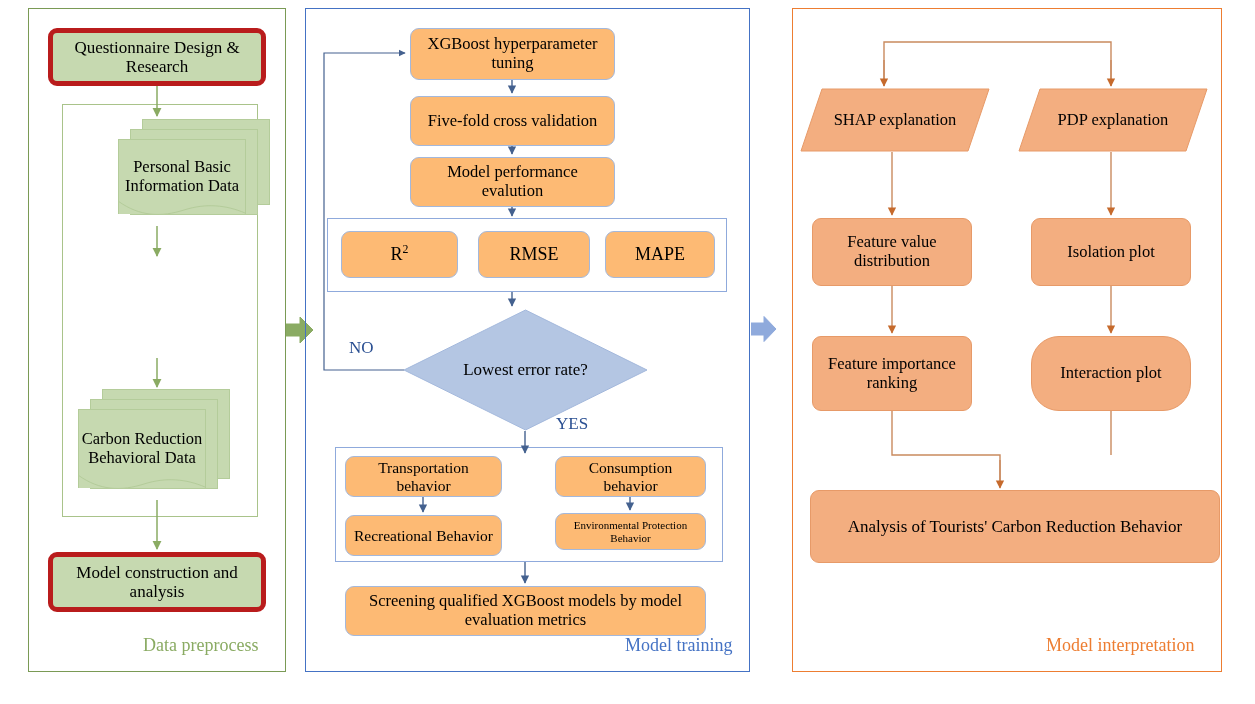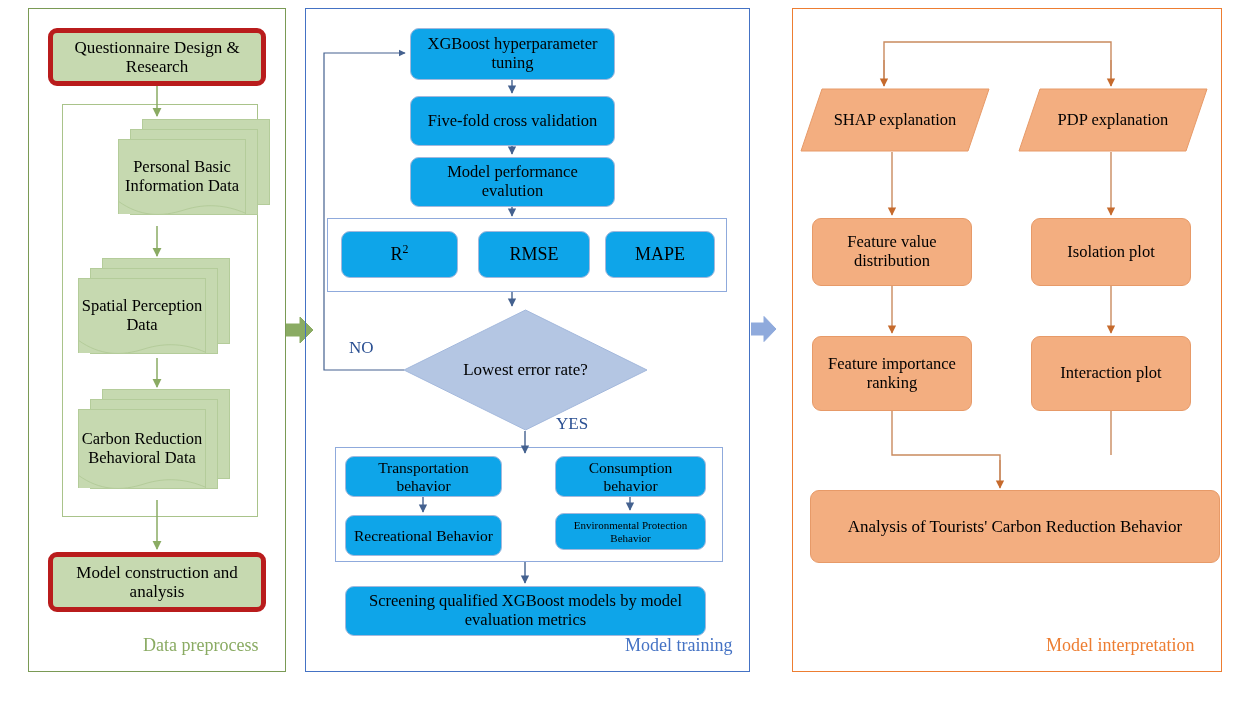--- a/index.html
+++ b/index.html
@@ -52,21 +52,21 @@
     align-items:center;
     justify-content:center;
     text-align:center;
     color:#000000;
     line-height:1.14;
     padding:1px 4px;
   }
   .rounded{ border-radius:9px; }
 
   .n-green { background:#c6d9b0; border:5px solid #b91c1c; }
-  .n-blue  { background:#0ea5e9; border:1px solid #a3b8dc; }
+  .n-blue  { background:#fdba74; border:1px solid #a3b8dc; }
   .n-orange{ background:#f3ae80; border:1px solid #e79a68; }
 
   
   .docstack{ position:absolute; }
   .docstack .sheet{
     position:absolute;
     background:#c6d9b0;
     border:1px solid #b4cc9a;
   }
   .docstack .sheet.wave{
@@ -146,31 +146,20 @@
     <div class="sheet" style="left:12px;top:10px;width:126px;height:84px;"></div>
     <div class="sheet wave front" style="left:0;top:20px;width:126px;height:74px;font-size:16.5px;">
       <svg class="wave-svg" width="128" height="24" viewBox="0 0 128 24">
         <path d="M0,0 C22,16 44,16 66,9 C88,2 108,4 127,12 L127,0 Z" fill="#c6d9b0" stroke="none"></path>
         <path d="M0,0 C22,16 44,16 66,9 C88,2 108,4 127,12" fill="none" stroke="#b4cc9a" stroke-width="1"></path>
       </svg>
       <span style="position:relative;z-index:2;">Personal Basic Information Data</span>
     </div>
   </div>
 
-  <div class="docstack" style="left:78px;top:258px;width:150px;height:108px;">
-    <div class="sheet" style="left:24px;top:0;width:126px;height:84px;"></div>
-    <div class="sheet" style="left:12px;top:10px;width:126px;height:84px;"></div>
-    <div class="sheet wave front" style="left:0;top:20px;width:126px;height:74px;font-size:16.5px;">
-      <svg class="wave-svg" width="128" height="24" viewBox="0 0 128 24">
-        <path d="M0,0 C22,16 44,16 66,9 C88,2 108,4 127,12 L127,0 Z" fill="#c6d9b0" stroke="none"></path>
-        <path d="M0,0 C22,16 44,16 66,9 C88,2 108,4 127,12" fill="none" stroke="#b4cc9a" stroke-width="1"></path>
-      </svg>
-      <span style="position:relative;z-index:2;">Spatial Perception Data</span>
-    </div>
-  </div>
 
   <div class="docstack" style="left:78px;top:389px;width:150px;height:112px;">
     <div class="sheet" style="left:24px;top:0;width:126px;height:88px;"></div>
     <div class="sheet" style="left:12px;top:10px;width:126px;height:88px;"></div>
     <div class="sheet wave front" style="left:0;top:20px;width:126px;height:78px;font-size:16.5px;">
       <svg class="wave-svg" width="128" height="24" viewBox="0 0 128 24">
         <path d="M0,0 C22,16 44,16 66,9 C88,2 108,4 127,12 L127,0 Z" fill="#c6d9b0" stroke="none"></path>
         <path d="M0,0 C22,16 44,16 66,9 C88,2 108,4 127,12" fill="none" stroke="#b4cc9a" stroke-width="1"></path>
       </svg>
       <span style="position:relative;z-index:2;">Carbon Reduction Behavioral Data</span>
@@ -311,21 +300,21 @@
   </div>
 
   <div class="node n-orange rounded" style="left:812px;top:336px;width:160px;height:75px;font-size:16.5px;">
     <span>Feature importance ranking</span>
   </div>
 
   <div class="node n-orange rounded" style="left:1031px;top:218px;width:160px;height:68px;font-size:16.5px;">
     <span>Isolation plot</span>
   </div>
 
-  <div class="node n-orange rounded" style="left:1031px;top:336px;width:160px;height:75px;font-size:16.5px;">
+  <div class="node n-orange rounded" style="left:1031px;top:336px;width:160px;height:75px;font-size:16.5px;border-radius:28px;">
     <span>Interaction plot</span>
   </div>
 
   <div class="node n-orange rounded" style="left:810px;top:490px;width:410px;height:73px;font-size:17px;">
     <span>Analysis of Tourists' Carbon Reduction Behavior</span>
   </div>
 
   <svg class="conn" width="1255" height="704">
     <g stroke="#c98a5e" stroke-width="1.4" fill="none">
 

